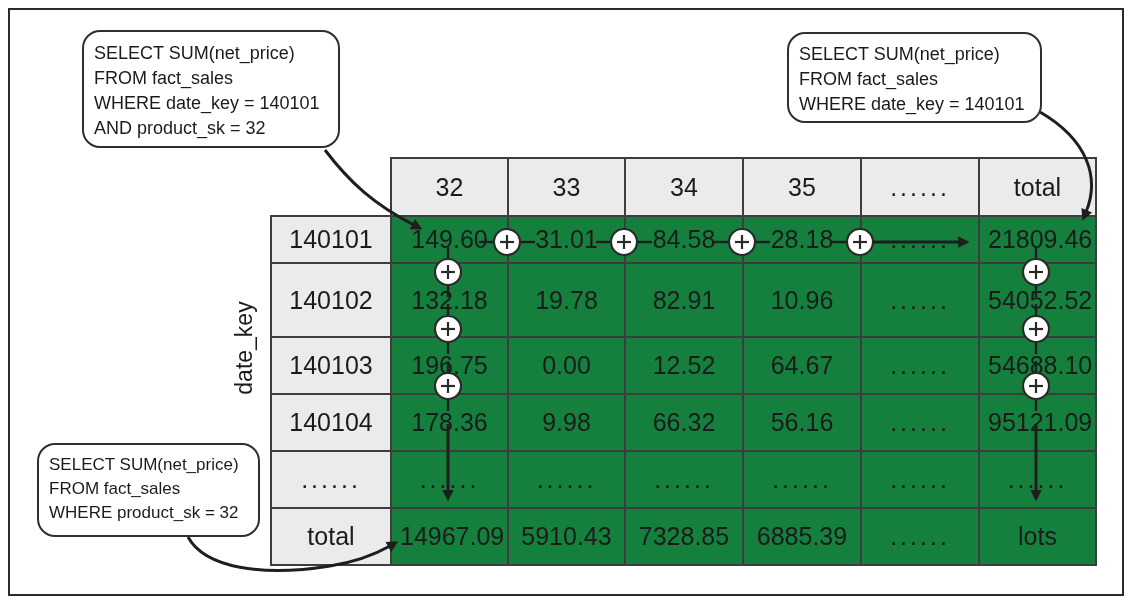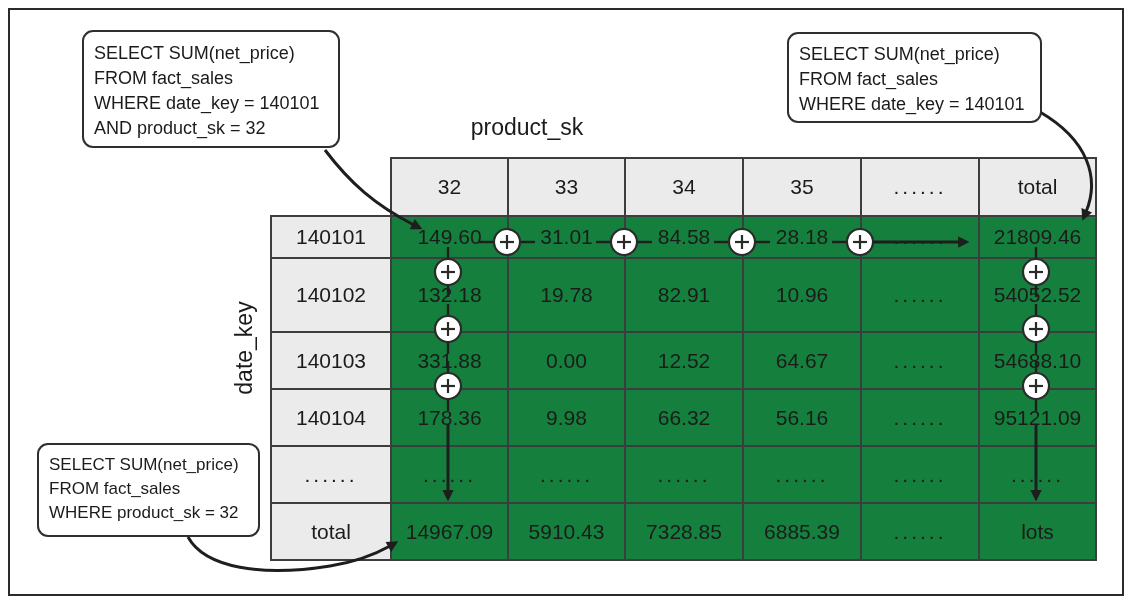--- a/index.html
+++ b/index.html
@@ -12,41 +12,41 @@
     border:2px solid #2b2b2b;box-sizing:border-box;
   }
   
   table.pivot{
     position:absolute;left:270px;top:157px;
     border-collapse:collapse;table-layout:fixed;width:825px;
   }
   table.pivot th,table.pivot td{
     border:2px solid #3d3d3d;padding:8px;margin:0;
     text-align:center;vertical-align:middle;
-    font-size:21px;font-weight:normal;color:#1b1b1b;
+    font-size:25px;font-weight:normal;color:#1b1b1b;
     overflow:hidden;white-space:nowrap;
   }
   table.pivot th{background:#ebebeb;}
   table.pivot td{background:#15803d;}
   table.pivot td.corner{border:none;background:transparent;}
   .dots{letter-spacing:3px;}
   
   .axis-col{
     position:absolute;left:447px;top:114px;width:160px;
     font-size:23px;text-align:center;
   }
   .axis-row{
     position:absolute;left:184px;top:335px;width:120px;height:26px;
     font-size:23px;text-align:center;
     transform:rotate(-90deg);
   }
   
   .callout{
     position:absolute;background:#ffffff;border:2px solid #2f2f2f;
-    border-radius:11px;box-sizing:border-box;z-index:3;
+    border-radius:18px;box-sizing:border-box;z-index:3;
   }
   .callout .co-line{white-space:nowrap;}
   #co-tl{left:82px;top:30px;width:258px;height:118px;padding:9px 10px;font-size:18px;line-height:25px;}
   #co-tr{left:787px;top:32px;width:255px;height:91px;padding:8px 10px;font-size:18px;line-height:25px;}
   #co-bl{left:37px;top:443px;width:223px;height:94px;padding:8px 10px;font-size:17px;line-height:24px;}
   
   svg.overlay{
     position:absolute;left:0;top:0;width:1134px;height:606px;
     pointer-events:none;z-index:2;
   }
@@ -54,21 +54,20 @@
   svg.overlay .arrow{stroke:#1e1e1e;stroke-width:3;fill:none;}
   svg.overlay circle{fill:#ffffff;stroke:#2a2a2a;stroke-width:2.2;}
   svg.overlay .plus{stroke:#2a2a2a;stroke-width:2.2;}
 </style>
 </head>
 <body>
 
 <div id="stage">
   <div class="frame"></div>
 
-  <div class="axis-col">product_sk</div>
   <div class="axis-row">date_key</div>
 
   <div class="callout" id="co-tl">
     <div class="co-line">SELECT SUM(net_price)</div>
     <div class="co-line">FROM fact_sales</div>
     <div class="co-line">WHERE date_key = 140101</div>
     <div class="co-line">AND product_sk = 32</div>
   </div>
   <div class="callout" id="co-tr">
     <div class="co-line">SELECT SUM(net_price)</div>
@@ -114,21 +113,21 @@
       <th>140102</th>
       <td>132.18</td>
       <td>19.78</td>
       <td>82.91</td>
       <td>10.96</td>
       <td class="dots">......</td>
       <td>54052.52</td>
     </tr>
     <tr style="height:57px">
       <th>140103</th>
-      <td>331.88</td>
+      <td>196.75</td>
       <td>0.00</td>
       <td>12.52</td>
       <td>64.67</td>
       <td class="dots">......</td>
       <td>54688.10</td>
     </tr>
     <tr style="height:57px">
       <th>140104</th>
       <td>178.36</td>
       <td>9.98</td>

